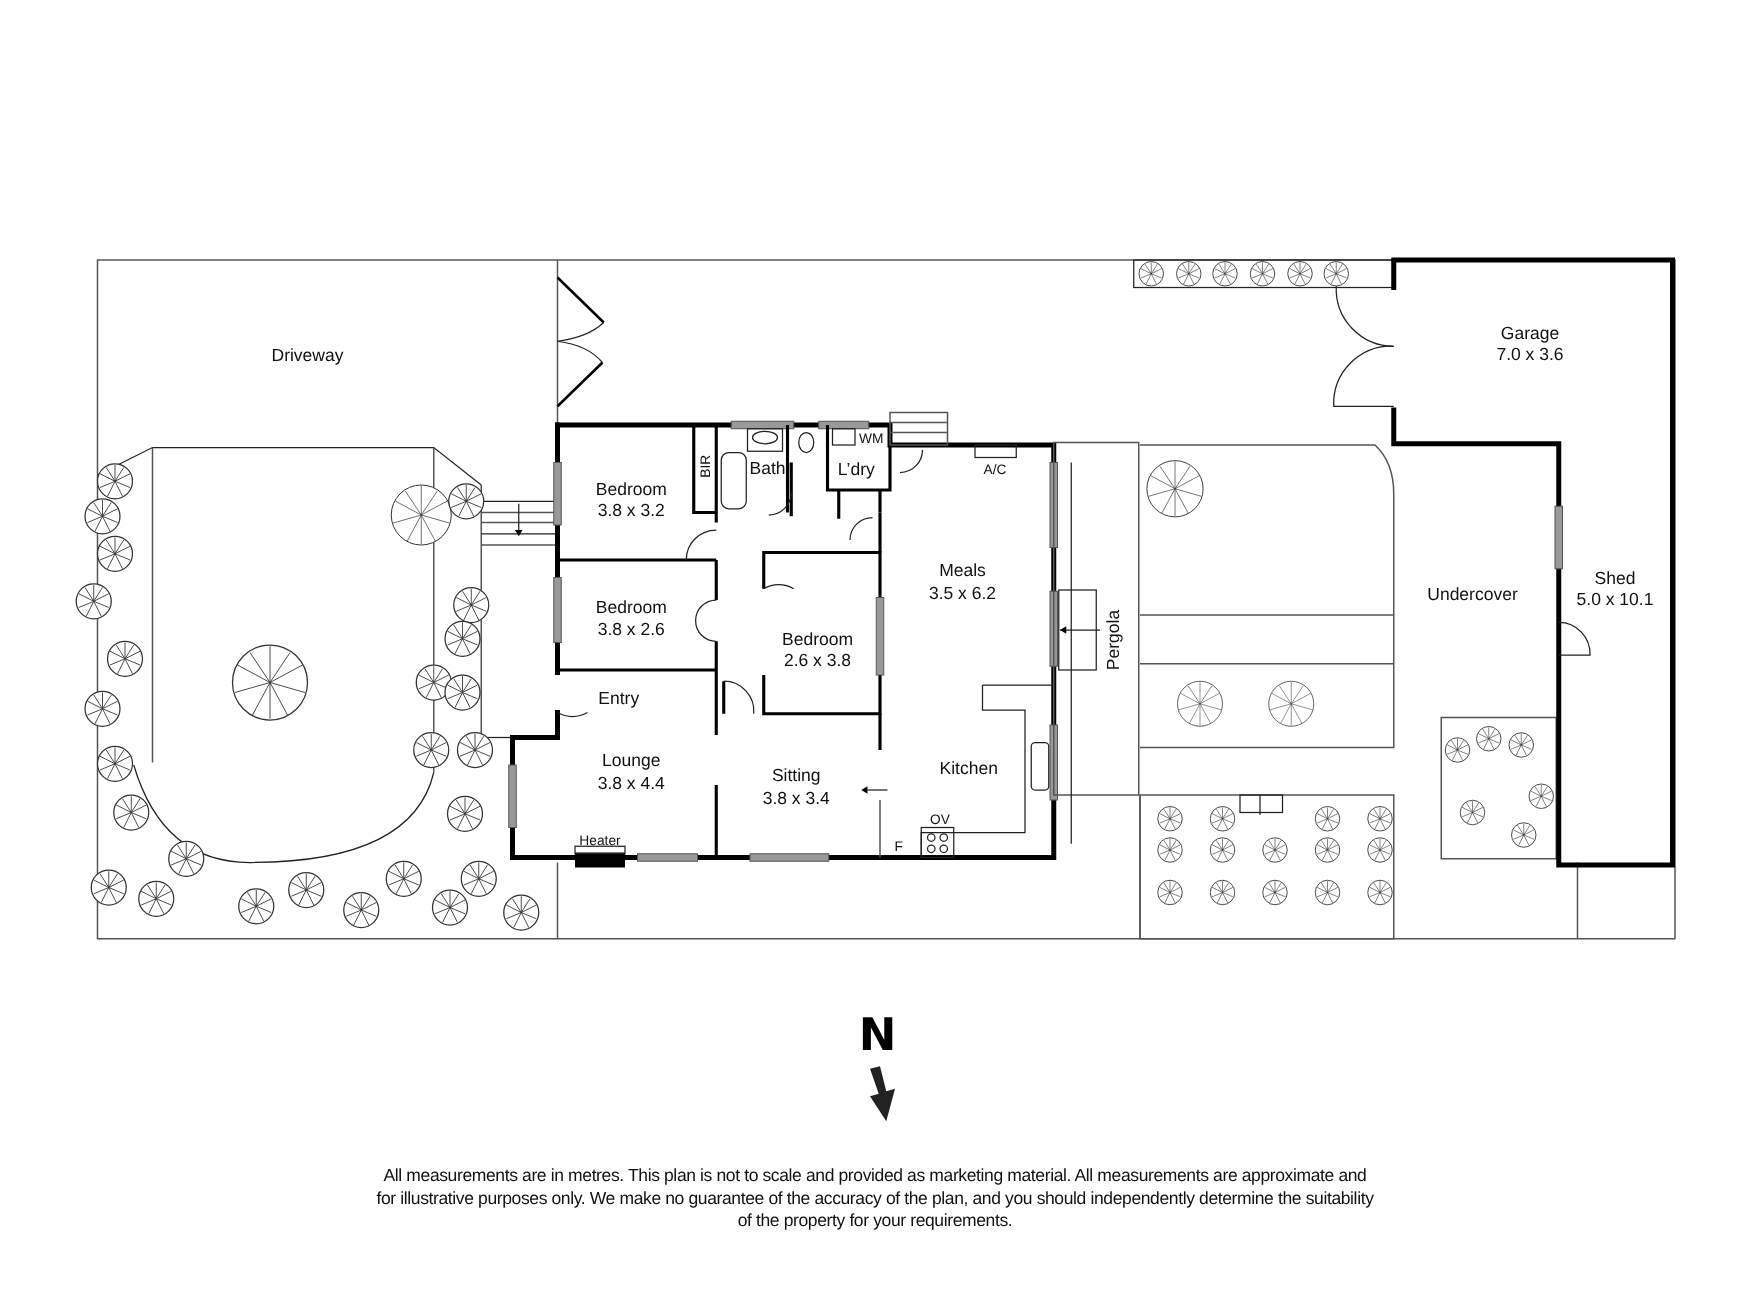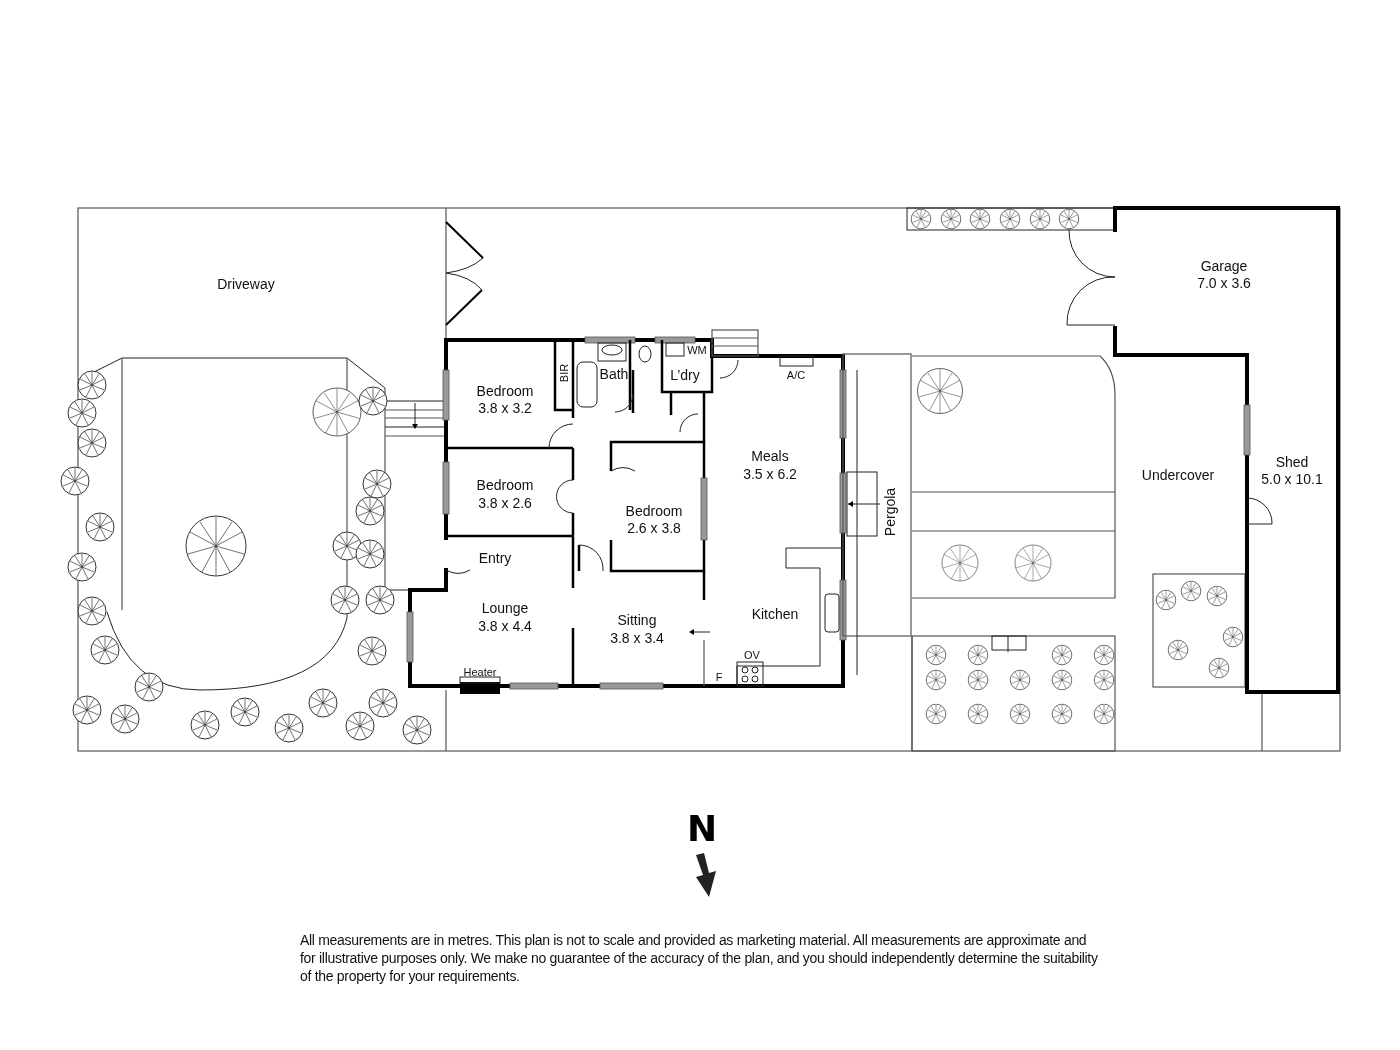--- a/index.html
+++ b/index.html
@@ -8,21 +8,21 @@
   .lbl { font-family: "Liberation Sans", sans-serif; font-size: 14px; fill: #111; text-anchor: middle; }
   .lbl-sm { font-family: "Liberation Sans", sans-serif; font-size: 11px; fill: #111; text-anchor: middle; }
   .wall { stroke: #000; stroke-width: 4; fill: none; stroke-linecap: square; }
   .iwall { stroke: #000; stroke-width: 2.5; fill: none; }
   .thin { stroke: #555; stroke-width: 1.2; fill: none; }
   .thin2 { stroke: #222; stroke-width: 1; fill: none; }
   .win { fill: #999; stroke: #555; stroke-width: 0.8; }
   .tree-sm circle { fill: #fff; stroke: #333; stroke-width: 1; }
   .tree-sm line { stroke: #333; stroke-width: 0.7; }
   .north-n { position: absolute; left: 684px; top: 808px; width: 36px; text-align: center; font-family: "DejaVu Sans", sans-serif; font-weight: bold; font-size: 36px; color: #000; }
-  .disclaimer { position: absolute; left: 300px; top: 931px; width: 800px; text-align: left; font-family: "Liberation Sans", sans-serif; font-size: 14px; line-height: 18px; color: #111; letter-spacing: -0.3px; }
+  .disclaimer { position: absolute; left: 300px; top: 931px; width: 800px; text-align: center; font-family: "Liberation Sans", sans-serif; font-size: 14px; line-height: 18px; color: #111; letter-spacing: -0.3px; }
 </style>
 </head>
 <body>
 
 <svg id="plan" viewBox="0 0 1400 1050" xmlns="http://www.w3.org/2000/svg">
   <defs>
     <g id="treeS" class="tree-sm">
       <circle r="14"></circle>
       <line x1="0" y1="0" x2="12" y2="-6"></line>
         <line x1="0" y1="0" x2="-12" y2="-6"></line>

